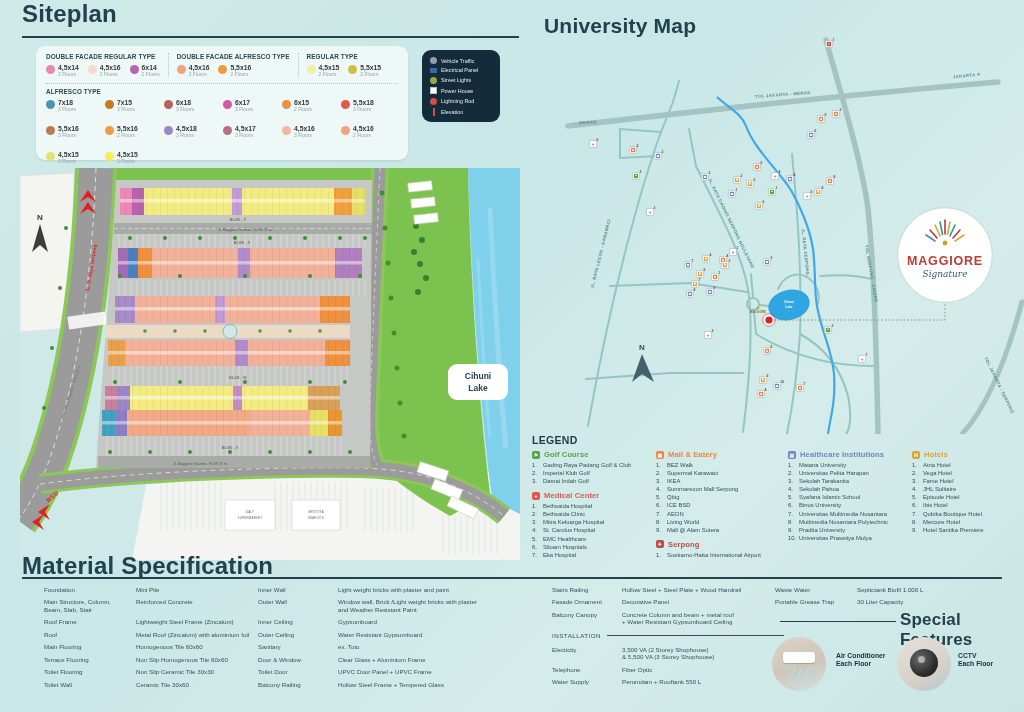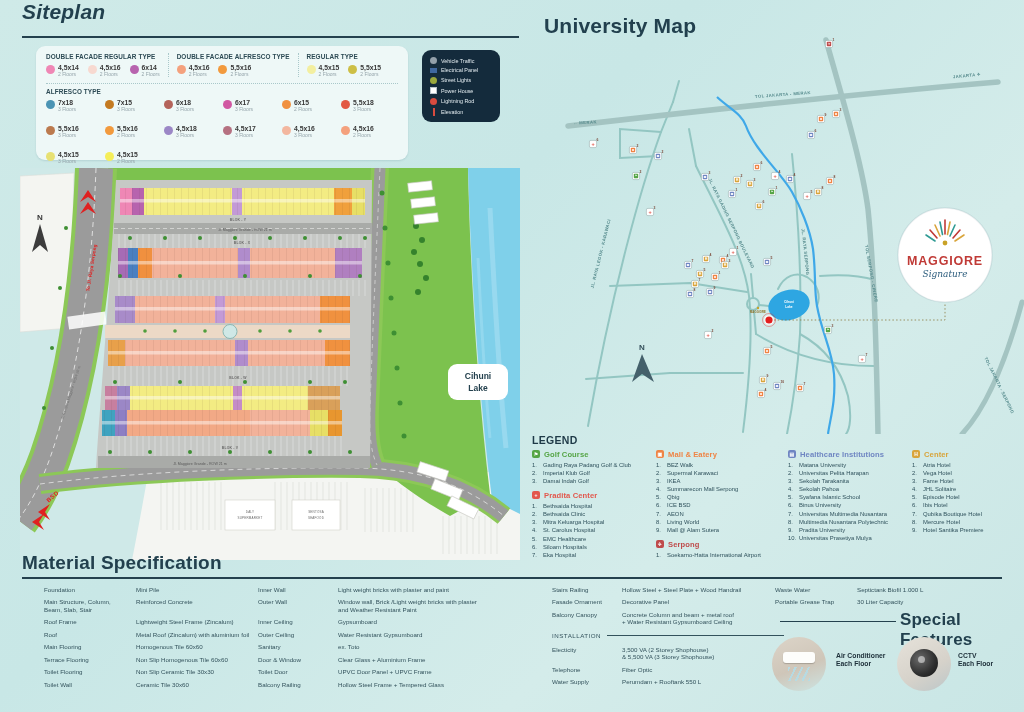--- a/index.html
+++ b/index.html
@@ -59,21 +59,21 @@
   .sp-row28{font-size:3.6px;fill:#6f6f6f;}
   .sp-lake{font-size:8.5px;font-weight:bold;fill:#24414e;}
   .sp-shop{font-size:3px;fill:#6a6a6a;letter-spacing:.2px;}
   .sp-n{font-size:8px;font-weight:bold;fill:#383838;}
 
   
   #legend{position:absolute;left:530px;top:434px;width:494px;height:130px;}
   #legend-title{position:absolute;left:2px;top:0;font-size:10.5px;font-weight:bold;color:#1e3947;letter-spacing:.3px;}
   .lcol{position:absolute;top:16px;}
   .lsec{margin-bottom:7px;}
-  .lsec-h{display:flex;gap:4px;font-size:7.6px;font-weight:bold;margin-bottom:3px;letter-spacing:.1px;}
+  .lsec-h{display:flex;align-items:center;gap:4px;font-size:7.6px;font-weight:bold;margin-bottom:3px;letter-spacing:.1px;}
   .lsec-ic{width:8px;height:8px;border-radius:2px;color:#fff;font-size:5px;line-height:8px;text-align:center;flex:none;}
   .lsec ol{margin:0;padding:0;list-style:none;counter-reset:it;}
   .lsec li{font-size:5.9px;color:#2f515c;margin-bottom:2.1px;counter-increment:it;padding-left:11px;position:relative;}
   .lsec li::before{content:counter(it) ".";position:absolute;left:0;}
 
   
   .mgroup{position:absolute;}
   .mrow{display:flex;margin-bottom:5px;}
   .mk,.mv{font-size:6.2px;color:#33525c;line-height:1.2;white-space:pre-line;}
   .mk{flex:none;}
@@ -90,21 +90,21 @@
     background:repeating-linear-gradient(115deg,rgba(180,220,230,.9) 0 2px,transparent 2px 6px);}
   #sf2-circle{background:linear-gradient(150deg,#e6e2da 0%,#d6d2ca 60%,#bcc6c8 100%);}
   #sf2-circle::before{content:"";position:absolute;left:13px;top:12px;width:28px;height:28px;border-radius:50%;
     background:radial-gradient(circle at 35% 35%,#6a6a6a 0%,#2e2e2e 60%,#141414 100%);}
   #sf2-circle::after{content:"";position:absolute;left:21px;top:19px;width:7px;height:7px;border-radius:50%;background:rgba(255,255,255,.5);}
   .sf-label{position:absolute;font-size:6.8px;font-weight:bold;color:#20323c;white-space:pre-line;line-height:1.25;}
 </style>
 </head>
 <body>
 
-<div class="sec-title" style="left:22px;top:0;font-size:21px;font-style:italic;">Siteplan</div>
+<div class="sec-title" style="left:22px;top:0;font-size:24px;">Siteplan</div>
 <div class="rule" style="left:22px;top:36px;width:497px;height:2px;"></div>
 
 <div id="facade-card">
   <div class="fgroups">
     <div class="fgroup">
       <div class="fg-title">DOUBLE FACADE REGULAR TYPE</div>
       <div class="fg-items">
 
       <div class="fitem">
             <span class="fdot" style="background: rgb(239, 135, 181);"></span>
@@ -837,21 +837,21 @@
         </div>
       <ol>
           <li>Gading Raya Padang Golf &amp; Club</li>
           <li>Imperial Klub Golf</li>
           <li>Damai Indah Golf</li>
         </ol>
     </div>
     <div class="lsec">
       <div class="lsec-h">
           <span class="lsec-ic" style="background: rgb(226, 87, 76);">+</span>
-          <span style="color: rgb(226, 87, 76);">Pradita Center</span>
+          <span style="color: rgb(226, 87, 76);">Medical Center</span>
         </div>
       <ol>
           <li>Bethsaida Hospital</li>
           <li>Bethsaida Clinic</li>
           <li>Mitra Keluarga Hospital</li>
           <li>St. Carolus Hospital</li>
           <li>EMC Healthcare</li>
           <li>Siloam Hospitals</li>
           <li>Eka Hospital</li>
         </ol>
@@ -902,38 +902,38 @@
           <li>Multimedia Nusantara Polytechnic</li>
           <li>Pradita University</li>
           <li>Universitas Prasetiya Mulya</li>
         </ol>
     </div>
   </div>
   <div class="lcol" style="left:382px;width:110px;">
     <div class="lsec">
       <div class="lsec-h">
           <span class="lsec-ic" style="background: rgb(216, 164, 58);">H</span>
-          <span style="color: rgb(216, 164, 58);">Center</span>
+          <span style="color: rgb(216, 164, 58);">Hotels</span>
         </div>
       <ol>
           <li>Atria Hotel</li>
           <li>Vega Hotel</li>
           <li>Fame Hotel</li>
           <li>JHL Solitaire</li>
           <li>Episode Hotel</li>
           <li>Ibis Hotel</li>
           <li>Qubika Boutique Hotel</li>
           <li>Mercure Hotel</li>
           <li>Hotel Santika Premiere</li>
         </ol>
     </div>
   </div>
 </div>
 
-<div class="sec-title" style="left:22px;top:552px;font-size:19px;">Material Specification</div>
+<div class="sec-title" style="left:22px;top:552px;font-size:24px;">Material Specification</div>
 <div class="rule" style="left:22px;top:577px;width:980px;height:1.6px;"></div>
 
 <div class="mgroup" id="mg0" style="left:44px;top:586px;width:212px;">
 
 <div class="mrow">
       <div class="mk">Foundation</div>
       <div class="mv">Mini Pile</div>
     </div>
     <div class="mrow">
       <div class="mk">Main Structure, Column,

